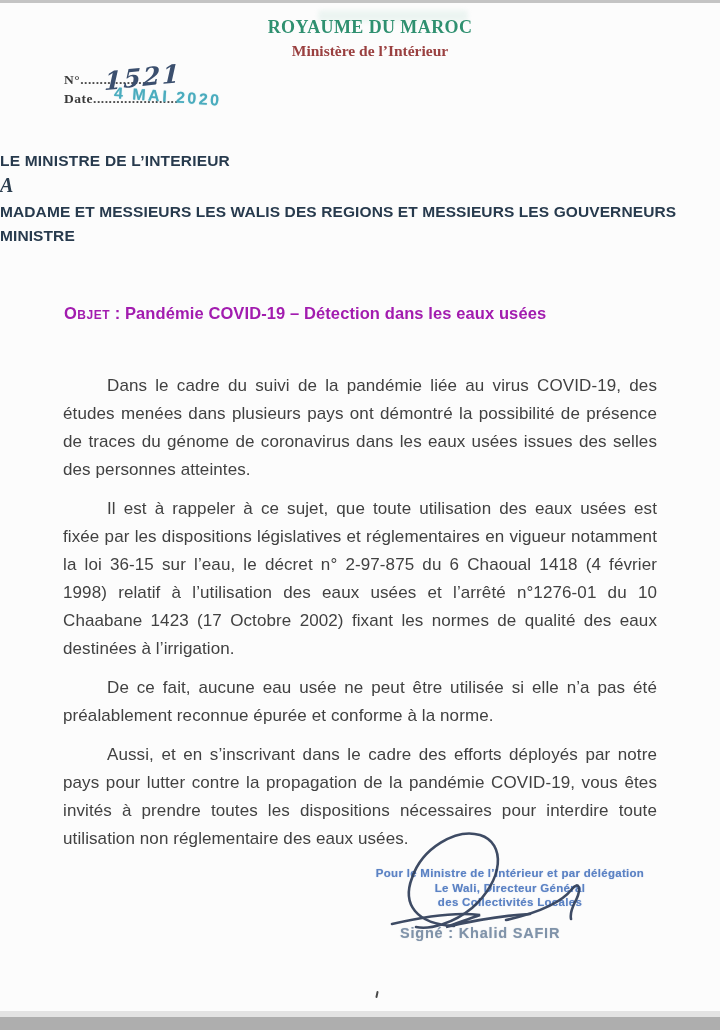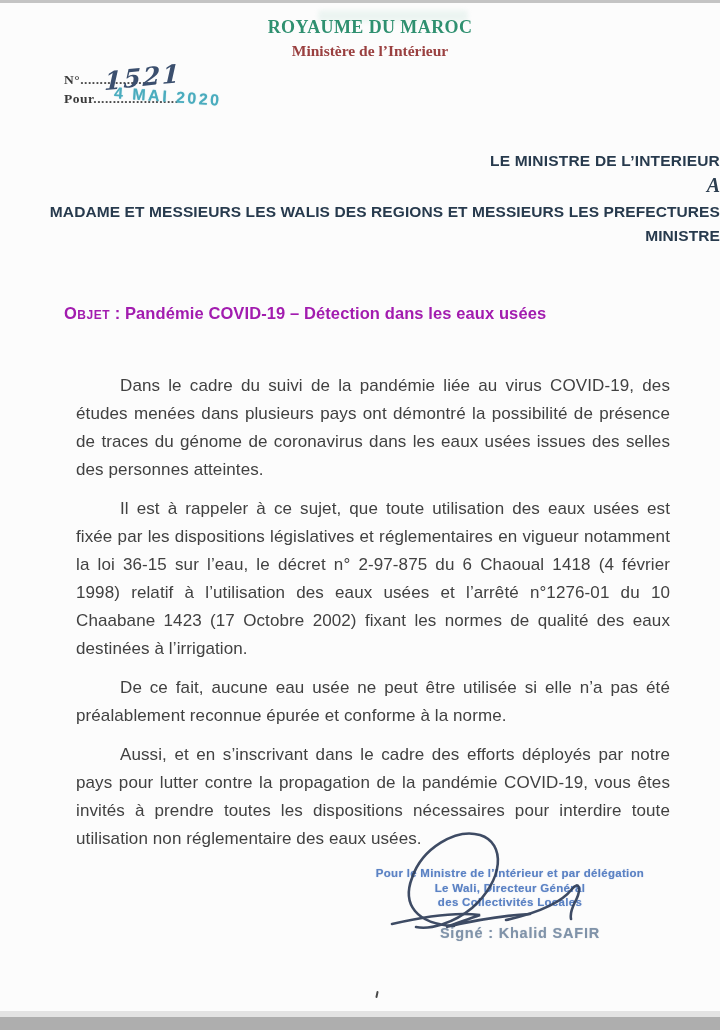--- a/index.html
+++ b/index.html
@@ -49,79 +49,79 @@
   .date-stamp{
     position:absolute;left:50px;top:16px;
     font-family:"Liberation Sans", sans-serif;font-weight:bold;
     font-size:16px;color:#4aacbe;letter-spacing:2.5px;
     transform:rotate(4deg);
     text-shadow:0 0 1px rgba(74,172,190,.55);
     white-space:nowrap;
   }
 
   
-  .addressee{position:absolute;top:152px;left:0;width:720px;text-align:right;color:#273a4d;}
+  .addressee{position:absolute;top:152px;left:0;width:720px;text-align:left;color:#273a4d;}
   .sender{font-weight:bold;font-size:15.5px;letter-spacing:.2px;}
   .connector{
     font-family:"Liberation Serif", serif;font-style:italic;font-weight:bold;
     font-size:20px;margin-top:4px;height:26px;color:#2c3e50;
   }
   .recipient-line{font-weight:bold;font-size:15.5px;line-height:23.5px;letter-spacing:.1px;}
 
   
   .subject{position:absolute;left:64px;top:304px;font-weight:bold;font-size:16.5px;color:#a21caf;letter-spacing:.1px;}
   .subject-label{font-variant:small-caps;letter-spacing:.5px;}
 
   
-  .body-text{position:absolute;left:76px;top:372px;width:594px;color:#414141;}
+  .body-text{position:absolute;left:63px;top:372px;width:594px;color:#414141;}
   .body-text p{
     margin:0 0 11px 0;
     font-size:17px;line-height:28px;
     text-align:justify;text-indent:44px;
     letter-spacing:.1px;
   }
 
   
   .delegation{
     position:absolute;left:365px;top:866px;width:290px;text-align:center;
     color:#5b82c4;font-size:11.5px;line-height:14.5px;font-weight:bold;
     text-shadow:0 0 1px rgba(91,130,196,.5);
     letter-spacing:.3px;
   }
   .signed-by{
-    position:absolute;left:400px;top:925px;width:240px;text-align:center;
+    position:absolute;left:400px;top:925px;width:240px;text-align:left;
     color:#8093a9;font-size:14.5px;font-weight:bold;letter-spacing:.8px;
     text-shadow:0 0 1px rgba(128,147,169,.5);
   }
   .signature-svg{position:absolute;left:358px;top:822px;}
 </style>
 </head>
 <body>
 
 <div class="scan">
 
   <div class="top-edge"></div>
   <div class="smudge"></div>
 
   <div class="letterhead">
     <div class="kingdom">ROYAUME DU MAROC</div>
     <div class="ministry">Ministère de l’Intérieur</div>
   </div>
 
   <div class="ref">
     <div class="ref-line"><span>N°</span><span class="ref-dots">....................</span></div>
-    <div class="ref-line"><span>Pour</span><span class="ref-dots">......................</span></div>
+    <div class="ref-line"><span>Date</span><span class="ref-dots">......................</span></div>
     <div class="handwritten-number">1521</div>
     <div class="date-stamp">4 MAI 2020</div>
   </div>
 
   <div class="addressee">
     <div class="sender">LE MINISTRE DE L’INTERIEUR</div>
     <div class="connector">A</div>
-    <div class="recipient-line">MADAME ET MESSIEURS LES WALIS DES REGIONS ET MESSIEURS LES PREFECTURES</div>
+    <div class="recipient-line">MADAME ET MESSIEURS LES WALIS DES REGIONS ET MESSIEURS LES GOUVERNEURS</div>
     <div class="recipient-line">MINISTRE</div>
   </div>
 
   <div class="subject"><span class="subject-label">Objet</span><span> : </span><span>Pandémie COVID-19 – Détection dans les eaux usées</span></div>
 
   <div class="body-text">
     <p>Dans le cadre du suivi de la pandémie liée au virus COVID-19, des études menées dans plusieurs pays ont démontré la possibilité de présence de traces du génome de coronavirus dans les eaux usées issues des selles des personnes atteintes.</p>
     <p>Il est à rappeler à ce sujet, que toute utilisation des eaux usées est fixée par les dispositions législatives et réglementaires en vigueur notamment la loi 36-15 sur l’eau, le décret n° 2-97-875 du 6 Chaoual 1418 (4 février 1998) relatif à l’utilisation des eaux usées et l’arrêté n°1276-01 du 10 Chaabane 1423 (17 Octobre 2002) fixant les normes de qualité des eaux destinées à l’irrigation.</p>
     <p>De ce fait, aucune eau usée ne peut être utilisée si elle n’a pas été préalablement reconnue épurée et conforme à la norme.</p>
     <p>Aussi, et en s’inscrivant dans le cadre des efforts déployés par notre pays pour lutter contre la propagation de la pandémie COVID-19, vous êtes invités à prendre toutes les dispositions nécessaires pour interdire toute utilisation non réglementaire des eaux usées.</p>

